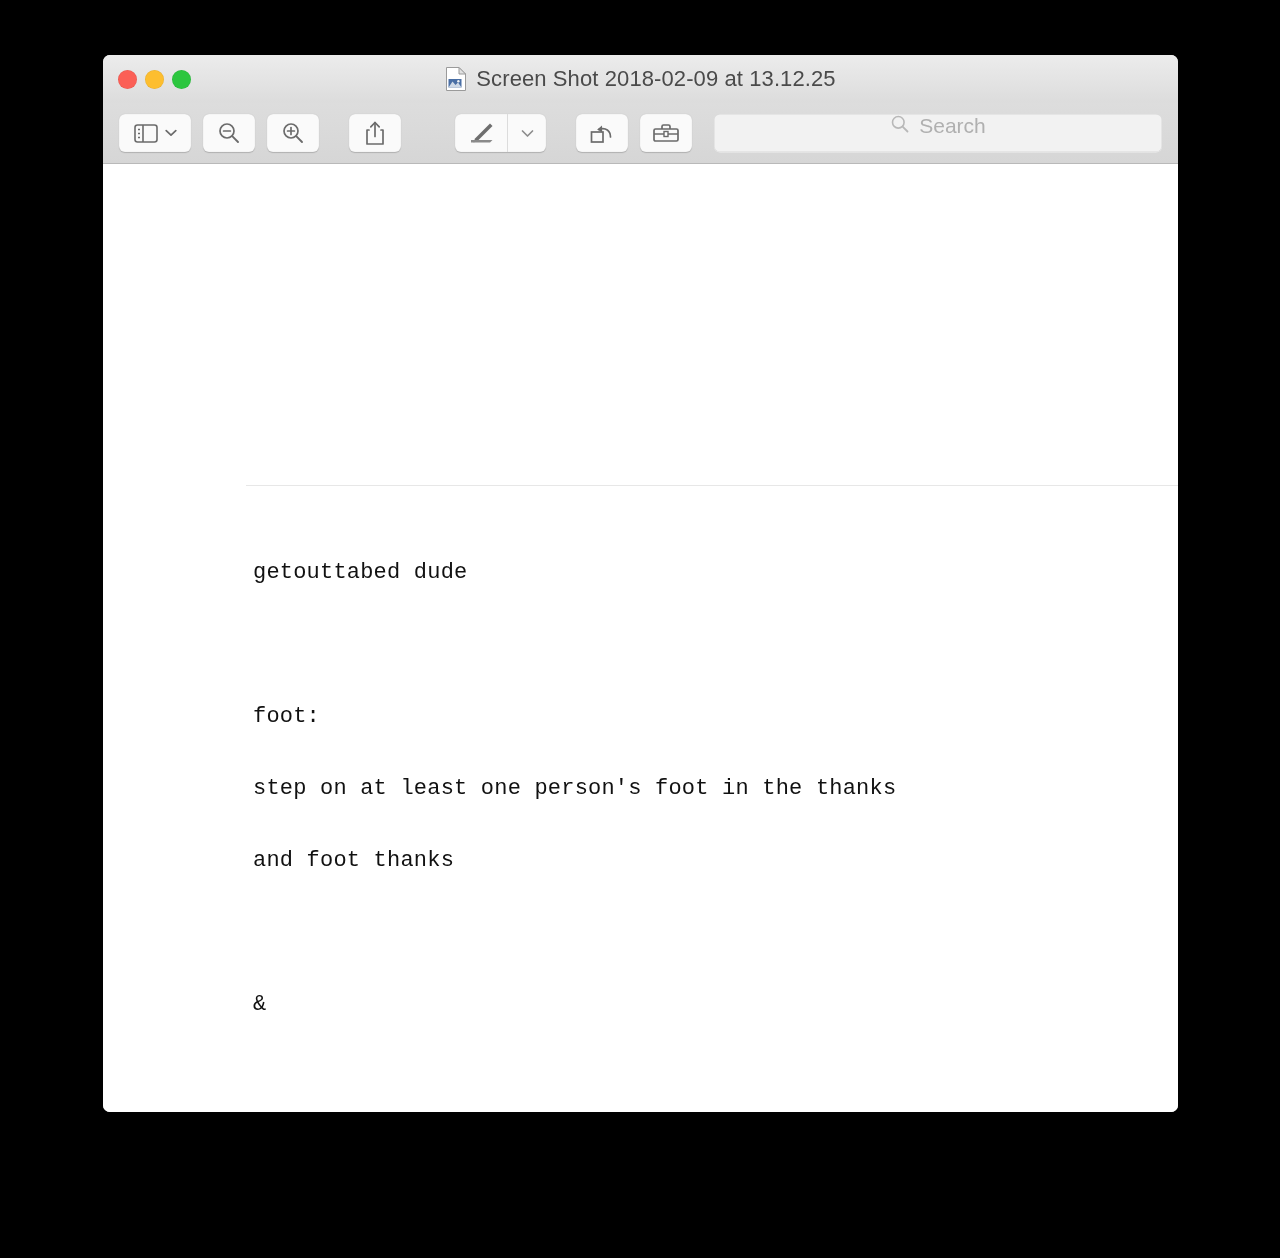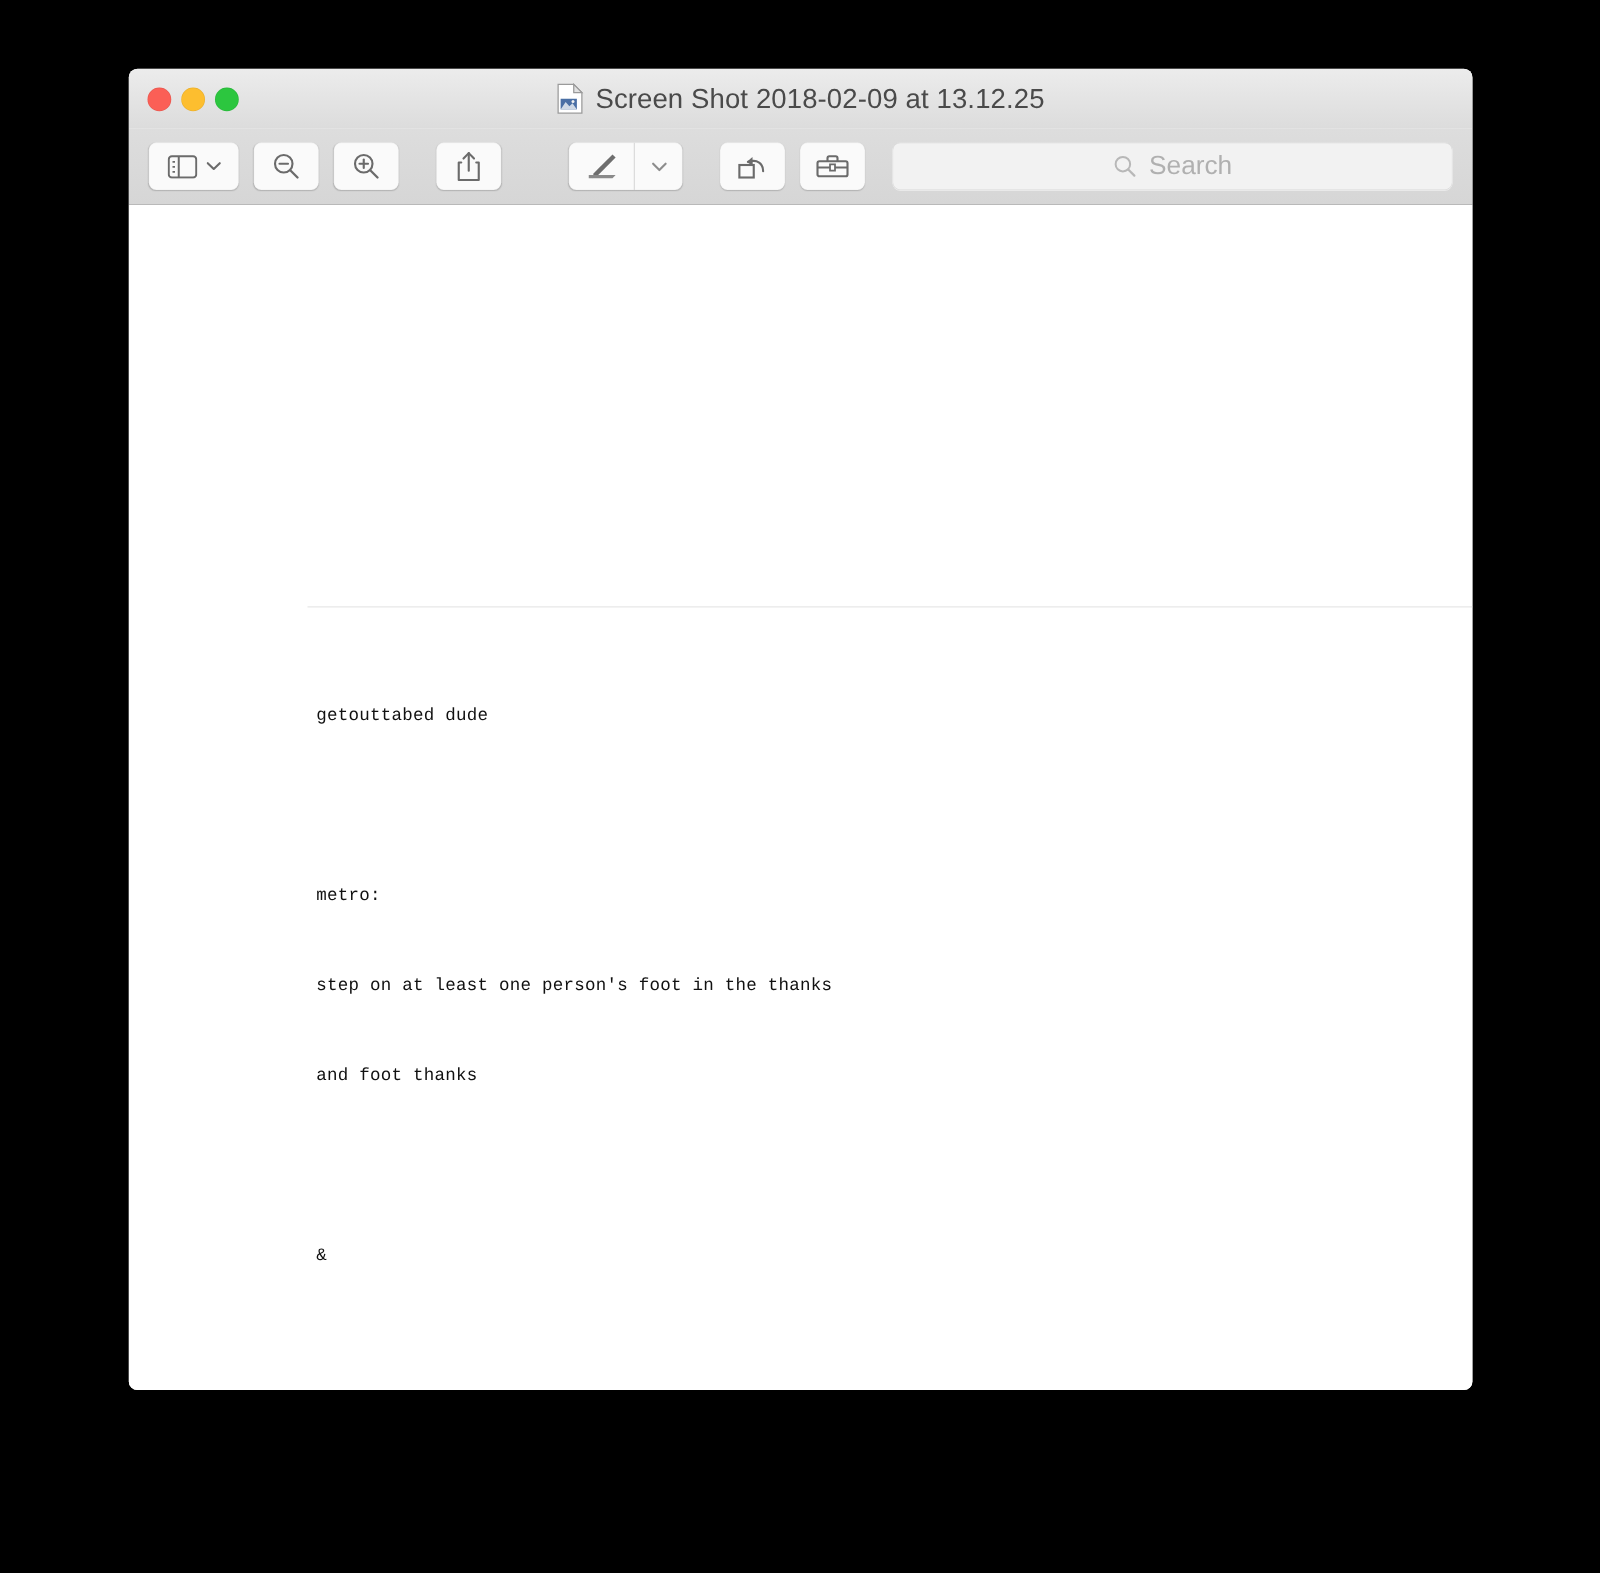--- a/index.html
+++ b/index.html
@@ -138,21 +138,21 @@
   .spacer-lg { width: 54px; }
 
   .searchfield {
     flex: 1;
     height: 38px;
     margin-left: 22px;
     border-radius: 6px;
     background: #f2f2f2;
     box-shadow: inset 0 0 0 0.5px rgba(0,0,0,0.10), 0 0.5px 0 rgba(255,255,255,0.6);
     display: flex;
-    align-items: center;
+    align-items: flex-start;
     justify-content: center;
     gap: 9px;
   }
   .search-ph {
     font-size: 21px;
     color: #b0b0b0;
     font-family: "Liberation Sans", sans-serif;
   }
 
   
@@ -170,21 +170,21 @@
     top: 321px;
     height: 1px;
     background: #e7e7e7;
   }
 
   .poem {
     position: absolute;
     left: 150px;
     top: 349px;
     font-family: "Liberation Mono", "DejaVu Sans Mono", monospace;
-    font-size: 14px;
+    font-size: 22px;
     line-height: 24px;
     color: #111111;
     white-space: pre;
     letter-spacing: 0.2px;
   }
   .poem .blank { display: block; height: 24px; }
   .poem .line { display: block; }
 </style>
 </head>
 <body>
@@ -307,21 +307,21 @@
 
     </div>
 
     <div class="doc-area">
 
       <div class="page-rule"></div>
 
       <div class="poem">
         <span class="line">getouttabed dude</span>
         <span class="blank"></span>
-        <span class="line">metro:</span>
+        <span class="line">foot:</span>
         <span class="line">step on at least one person's foot in the thanks</span>
         <span class="line">and foot thanks</span>
         <span class="blank"></span>
         <span class="line">&amp;</span>
         <span class="blank"></span>
         
         
         
       </div>
 

